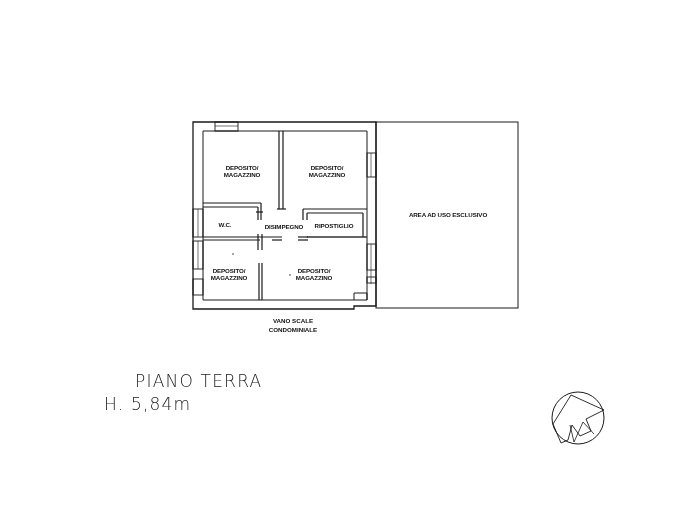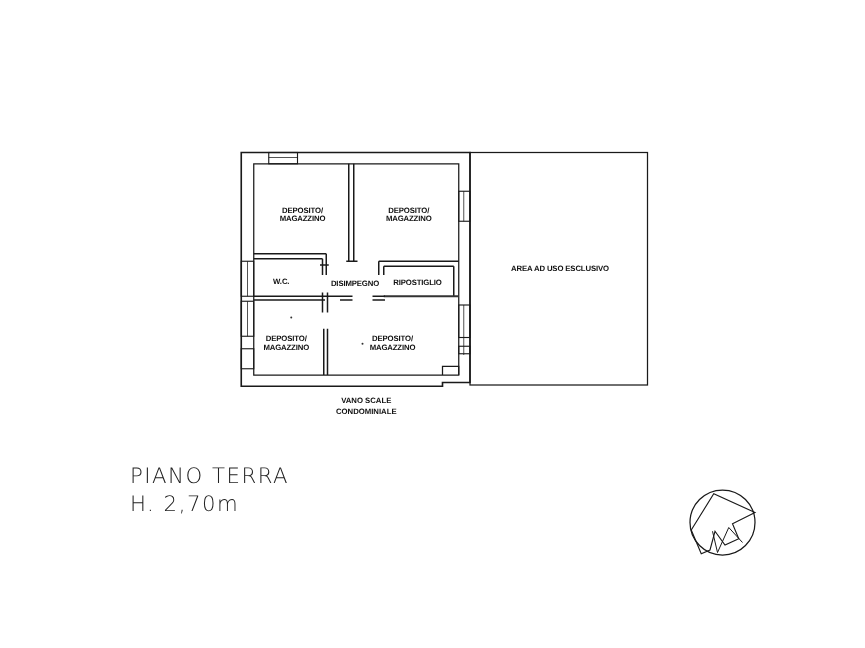--- a/index.html
+++ b/index.html
@@ -1,20 +1,20 @@
 <!DOCTYPE html>
 <html><head>
 <meta charset="utf-8">
 <style>
   html, body { margin: 0; padding: 0; background: #ffffff; }
   body { width: 692px; height: 518px; position: relative; overflow: hidden; font-family: "Liberation Sans", sans-serif; }
   #plan { position: absolute; left: 0; top: 0; width: 692px; height: 518px; }
   .room-label { font-family: "Liberation Sans Narrow", "Liberation Sans", sans-serif; font-size: 6.2px; font-weight: bold; fill: #111; letter-spacing: -0.1px; }
   .title-text { position: absolute; left: 104px; font-family: "DejaVu Sans", sans-serif; font-weight: 300; color: #222; font-size: 17px; letter-spacing: 1.2px; white-space: nowrap; transform: scaleX(1.0); transform-origin: left top; }
-  #title-line1 { top: 371px; }
+  #title-line1 { top: 371px; margin-left: 31px; }
   #title-line2 { top: 394px; }
   #vano-label { position: absolute; left: 258px; top: 317px; width: 70px; text-align: center; font-size: 6.2px; font-weight: bold; line-height: 8.5px; color: #111; }
 </style>
 </head>
 <body>
 
 <svg id="plan" viewBox="0 0 692 518" xmlns="http://www.w3.org/2000/svg">
   <g fill="none" stroke="#1a1a1a" stroke-width="1.2">
 
     <path d="M193 122 L376 122 L376 306 L354 306 L354 309 L193 309 Z" stroke-width="1.3"></path>
@@ -99,13 +99,13 @@
     <path d="M570 425 L574 442 M583 422 L594 434 M574 442 L583 422" stroke-width="0.8"></path>
   </g>
 </svg>
 
 <div id="vano-label">
   <div>VANO SCALE</div>
   <div>CONDOMINIALE</div>
 </div>
 
 <div id="title-line1" class="title-text">PIANO TERRA</div>
-<div id="title-line2" class="title-text">H. 2,70m</div>
+<div id="title-line2" class="title-text">H. 5,84m</div>
 
 </body></html>

